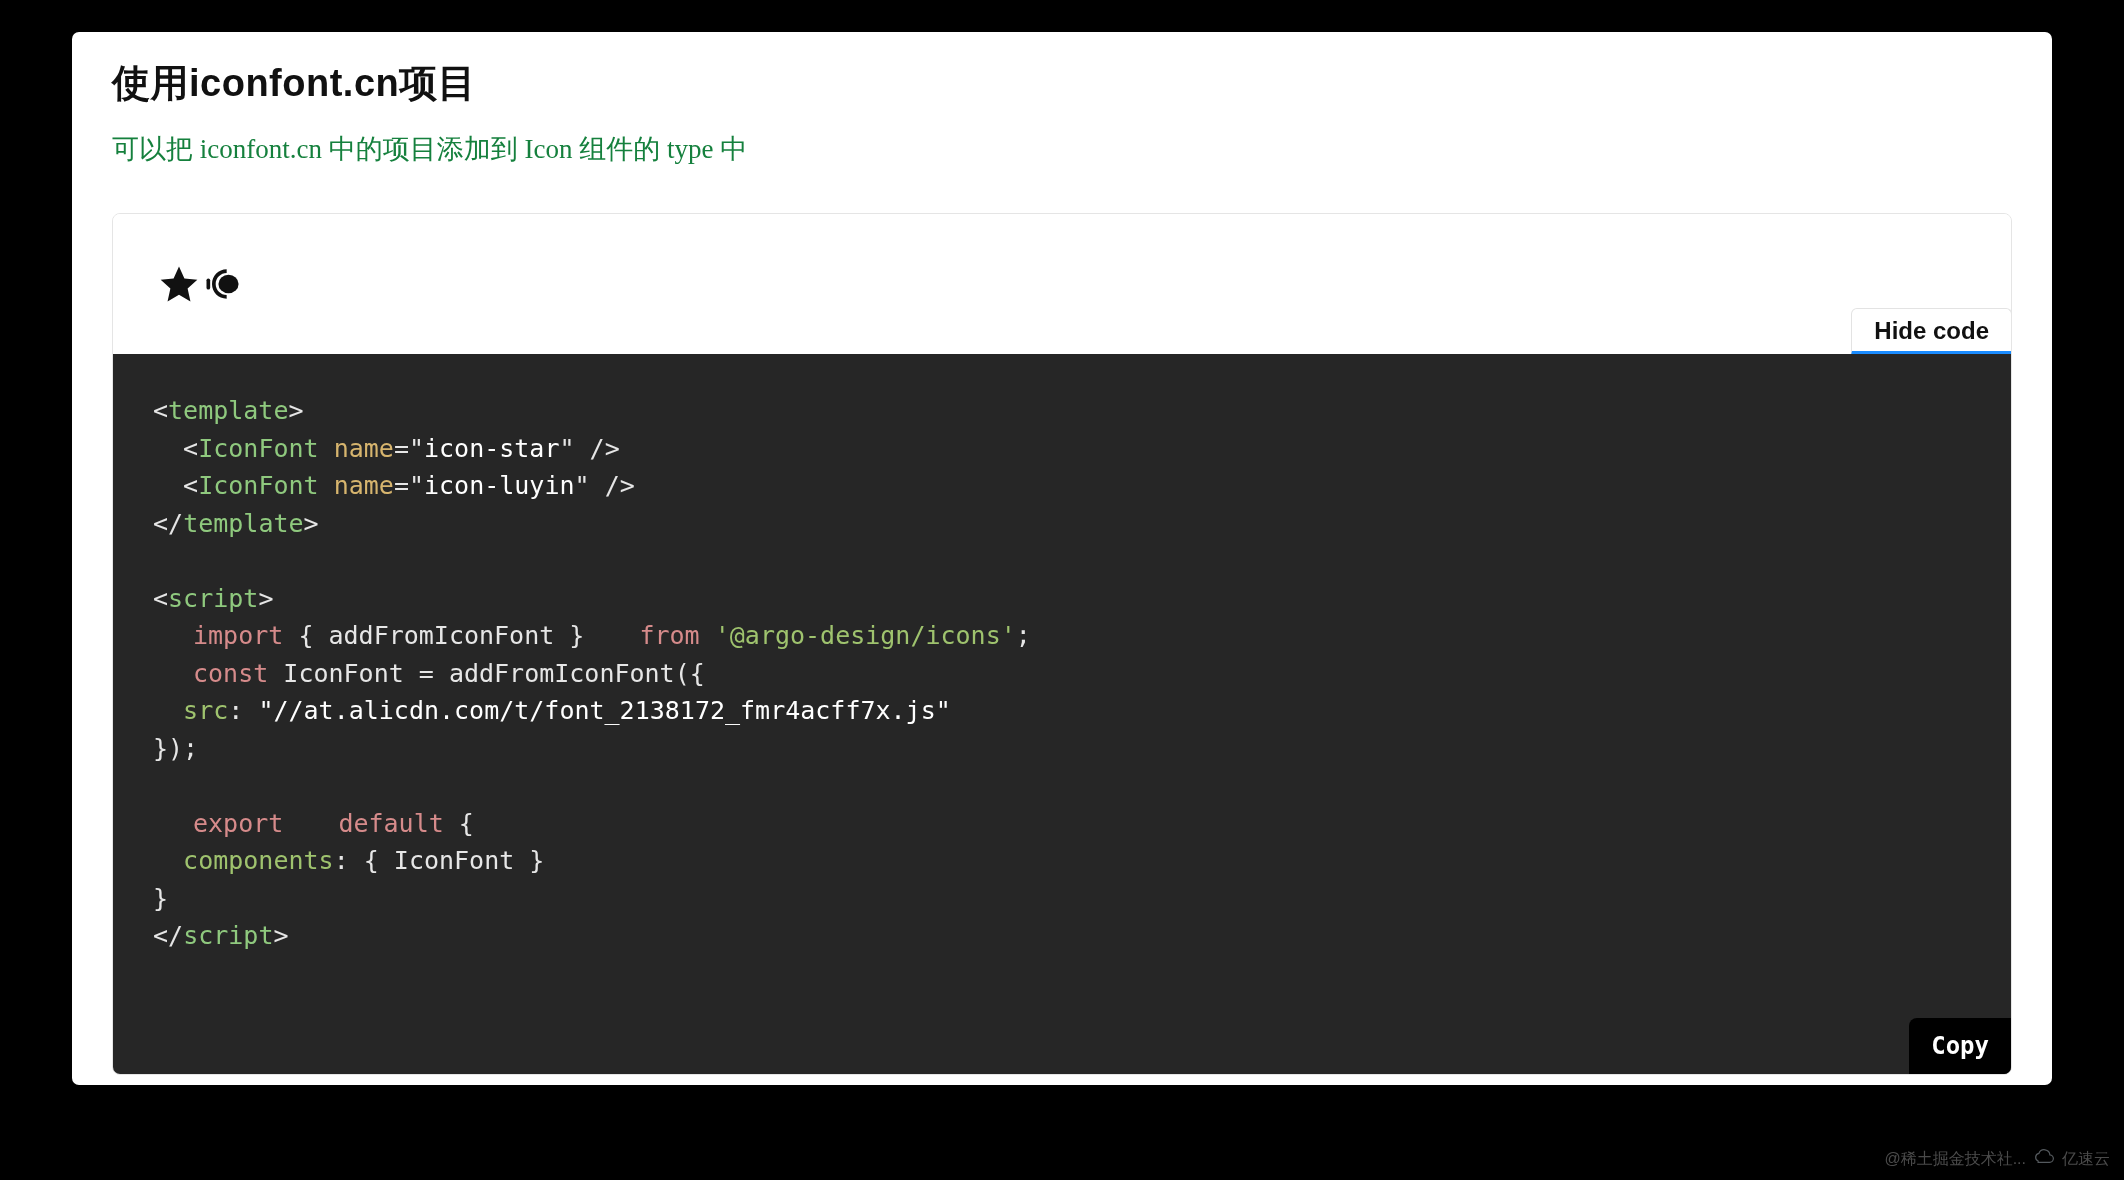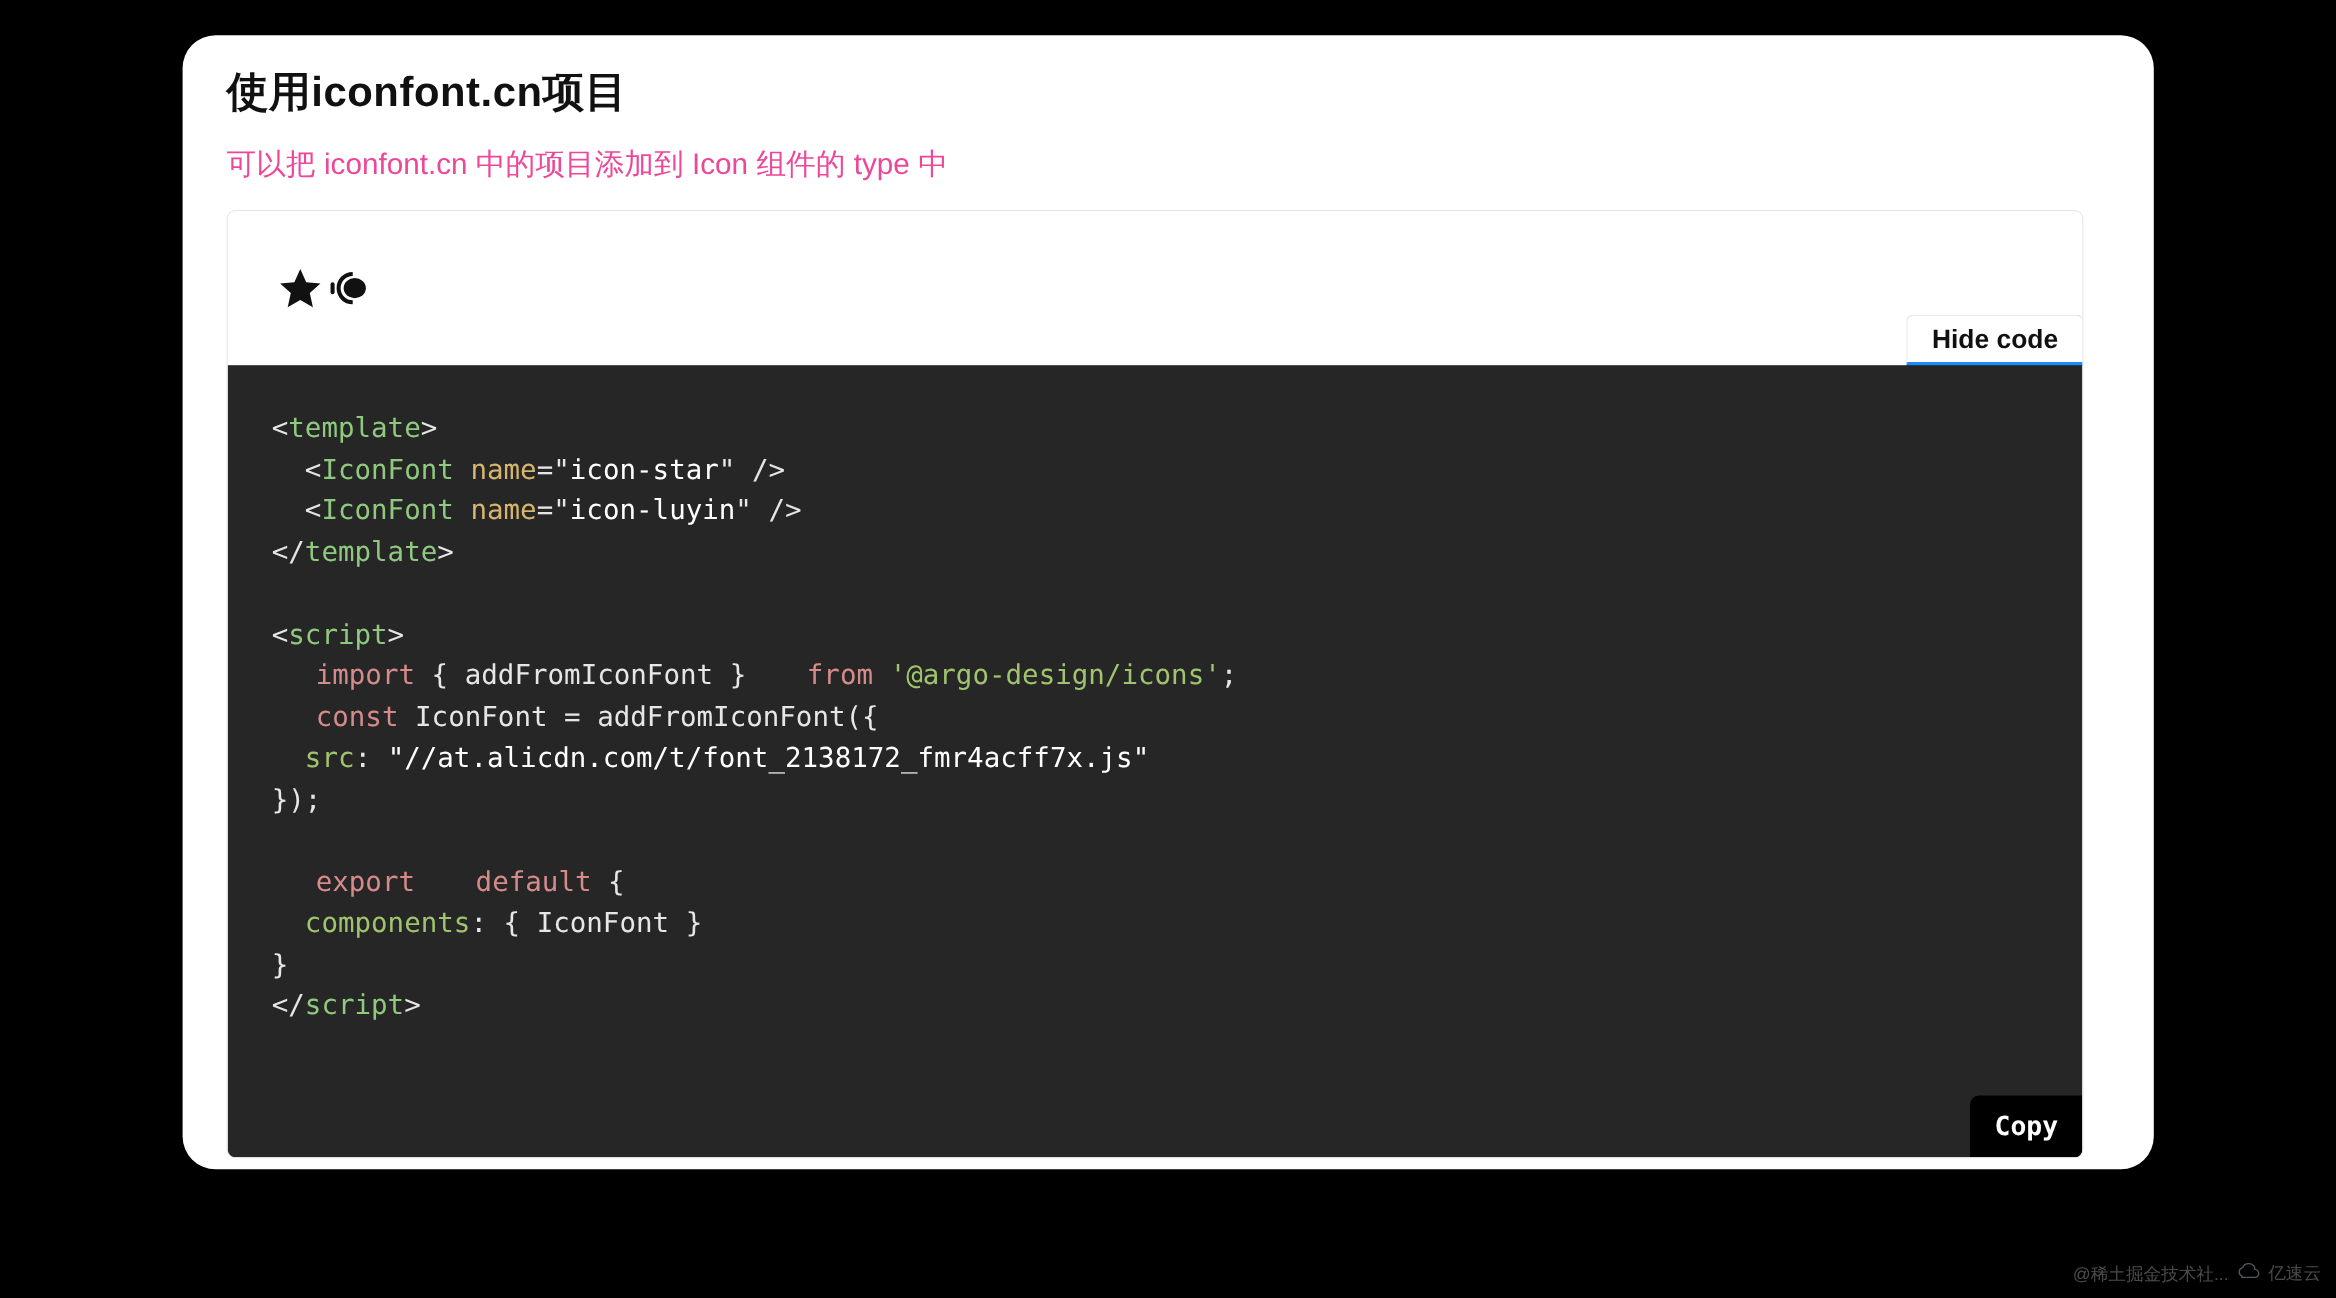--- a/index.html
+++ b/index.html
@@ -6,37 +6,38 @@
   html, body { width: 100%; height: 100%; }
   body {
     background: #000;
     font-family: -apple-system, BlinkMacSystemFont, "Segoe UI", "PingFang SC", "Hiragino Sans GB", "Microsoft YaHei", sans-serif;
     display: flex;
     align-items: flex-start;
     justify-content: center;
     padding: 32px 0 0 0;
   }
   .card {
-    width: 1792px;
+    width: 1980px;
     background: #fff;
-    border-radius: 30px;
-    padding: 26px 64px 10px 40px;
+    border-radius: 7px;
+    padding: 26px 40px 10px 40px;
     position: relative;
   }
   h1.title {
     font-size: 38px;
     font-weight: 800;
     color: #111;
     letter-spacing: 0.5px;
     margin-bottom: 22px;
   }
   p.desc {
     font-size: 27px;
-    color: #ec4899;
-    margin-bottom: 24px;
+    color: #15803d;
+    margin-bottom: 46px;
+    font-family: Liberation Serif, serif;
   }
   .demo-box {
     border: 1px solid #e5e5e5;
     border-radius: 8px;
     overflow: hidden;
     position: relative;
   }
   .demo-preview {
     background: #fff;
     padding: 48px 44px 48px 44px;

